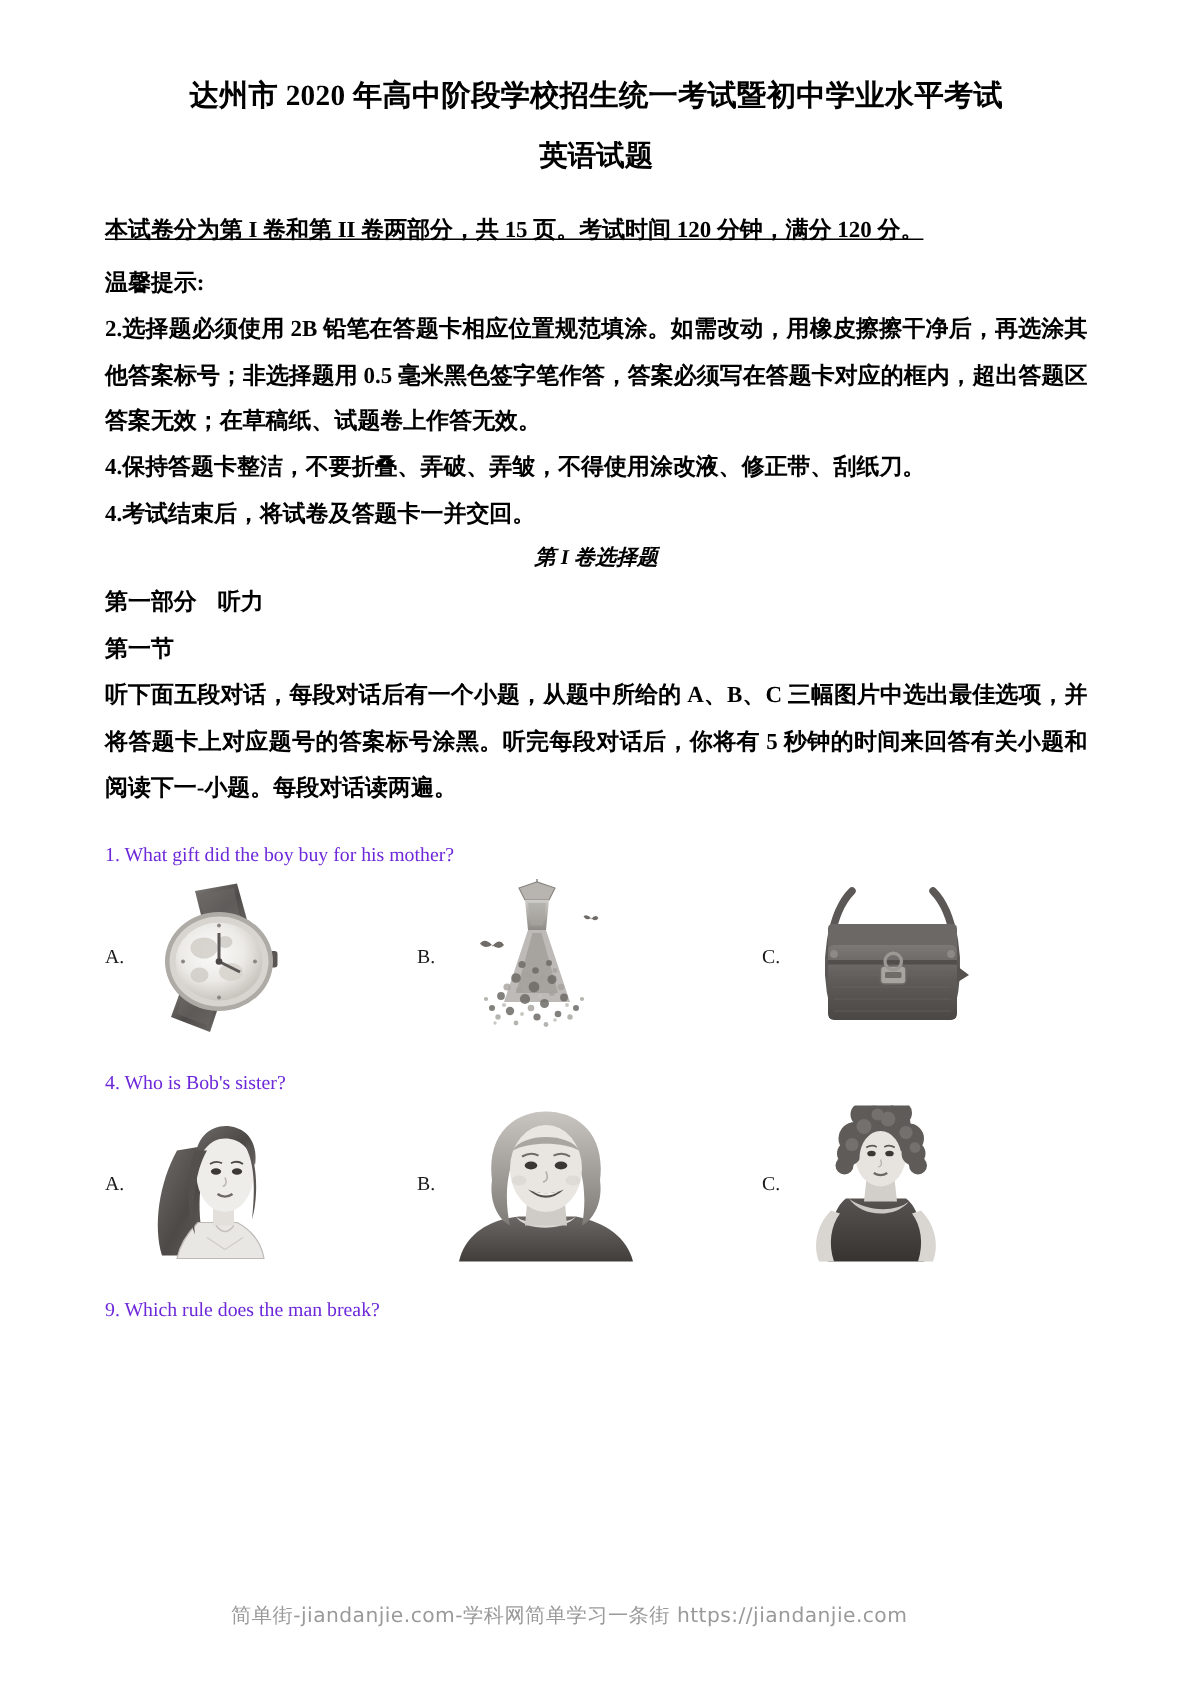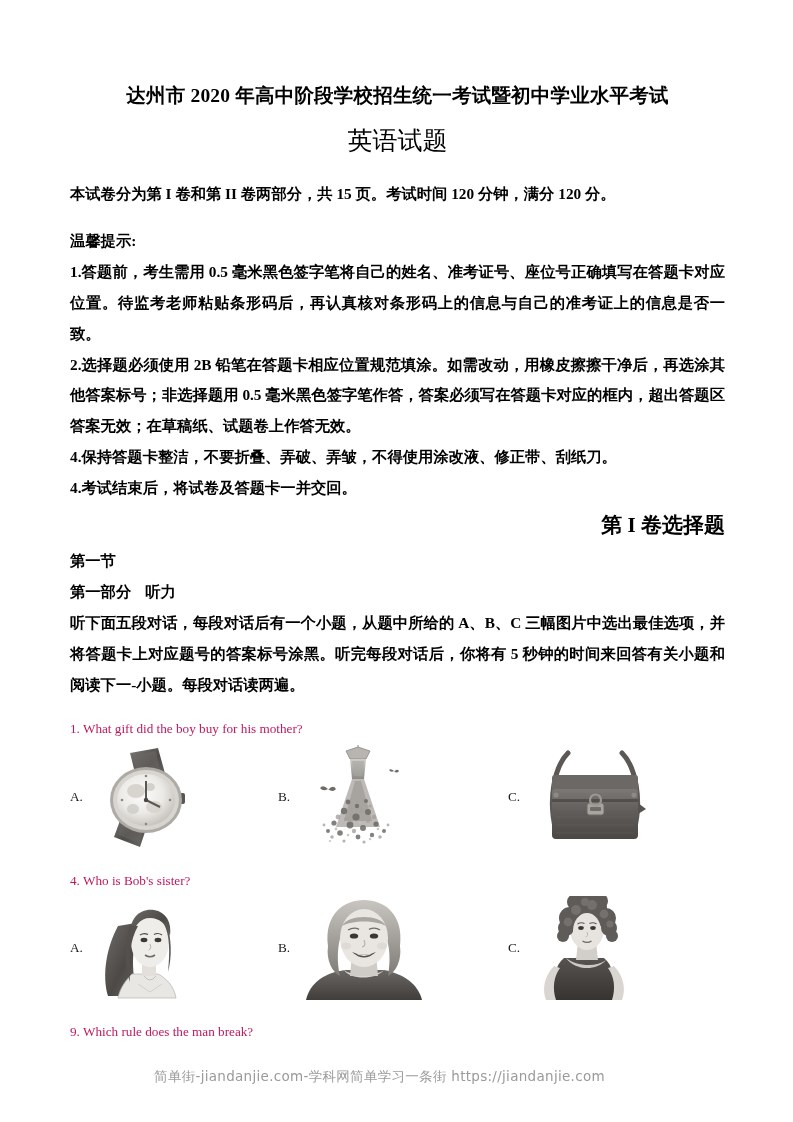--- a/index.html
+++ b/index.html
@@ -27,66 +27,67 @@
     width: 655px;
   }
 
   
   .doc-title {
     text-align: center;
     font-weight: bold;
     font-size: 19.5px;
     letter-spacing: 0.2px;
     line-height: 1.4;
-    margin-top: 82px;
+    margin-top: 51px;
   }
   .doc-subtitle {
     text-align: center;
-    font-weight: normal;
-    font-size: 25px;
+    font-weight: bold;
+    font-size: 19px;
     line-height: 1.4;
     margin-top: 14px;
   }
 
   
   .para {
     font-size: 15.3px;
     font-weight: bold;
     line-height: 2.02;
     text-align: justify;
     text-justify: inter-ideograph;
     margin: 0;
   }
-  .para.first-note { margin-top: 20px; }
-  .note-head { margin-top: 16px; }
+  .para.first-note { margin-top: 20px; text-decoration: underline; }
+  .note-head { margin-top: 4px; }
   .center-head {
-    text-align: right;
-    font-size: 21px;
+    text-align: center;
+    font-size: 14px;
     font-weight: bold;
     line-height: 2.02;
     margin: 0;
+    font-style: italic;
   }
   .sec-title {
     font-size: 15.3px;
     font-weight: bold;
     line-height: 2.02;
     margin: 0;
   }
   .sec-title .gap { display: inline-block; width: 14px; }
 
   
   .question {
     margin-top: 18px;
   }
   .q-text {
     font-size: 13.2px;
     font-weight: normal;
     line-height: 1.5;
     font-family: "Liberation Serif", "DejaVu Serif", serif;
-    color: #be185d;
+    color: #6d28d9;
   }
   .options-row {
     position: relative;
     height: 108px;
     margin-top: 6px;
   }
   .opt {
     position: absolute;
     top: 0;
     height: 108px;
@@ -126,30 +127,29 @@
 
   <div class="content">
 
     <h1 class="doc-title">达州市 2020 年高中阶段学校招生统一考试暨初中学业水平考试</h1>
     <h2 class="doc-subtitle">英语试题</h2>
 
     <p class="para first-note">本试卷分为第 I 卷和第 II 卷两部分，共 15 页。考试时间 120 分钟，满分 120 分。</p>
 
     <p class="para note-head">温馨提示:</p>
 
-    <p class="para">1.答题前，考生需用 0.5 毫米黑色签字笔将自己的姓名、准考证号、座位号正确填写在答题卡对应位置。待监考老师粘贴条形码后，再认真核对条形码上的信息与自己的准考证上的信息是否一致。</p>
     <p class="para">2.选择题必须使用 2B 铅笔在答题卡相应位置规范填涂。如需改动，用橡皮擦擦干净后，再选涂其他答案标号；非选择题用 0.5 毫米黑色签字笔作答，答案必须写在答题卡对应的框内，超出答题区答案无效；在草稿纸、试题卷上作答无效。</p>
     <p class="para">4.保持答题卡整洁，不要折叠、弄破、弄皱，不得使用涂改液、修正带、刮纸刀。</p>
     <p class="para">4.考试结束后，将试卷及答题卡一并交回。</p>
 
     <p class="center-head">第 I 卷选择题</p>
 
+    <p class="sec-title"><span>第一部分</span><span class="gap"></span><span>听力</span></p>
+
     <p class="sec-title">第一节</p>
-
-    <p class="sec-title"><span>第一部分</span><span class="gap"></span><span>听力</span></p>
 
     <p class="para">听下面五段对话，每段对话后有一个小题，从题中所给的 A、B、C 三幅图片中选出最佳选项，并将答题卡上对应题号的答案标号涂黑。听完每段对话后，你将有 5 秒钟的时间来回答有关小题和阅读下一-小题。每段对话读两遍。</p>
 
     <div class="question">
       <div class="q-text">1. What gift did the boy buy for his mother?</div>
       <div class="options-row">
 
         <div class="opt" style="left:0px;width:200px;">
           <span class="opt-label">A.</span>
           <span class="opt-art">

